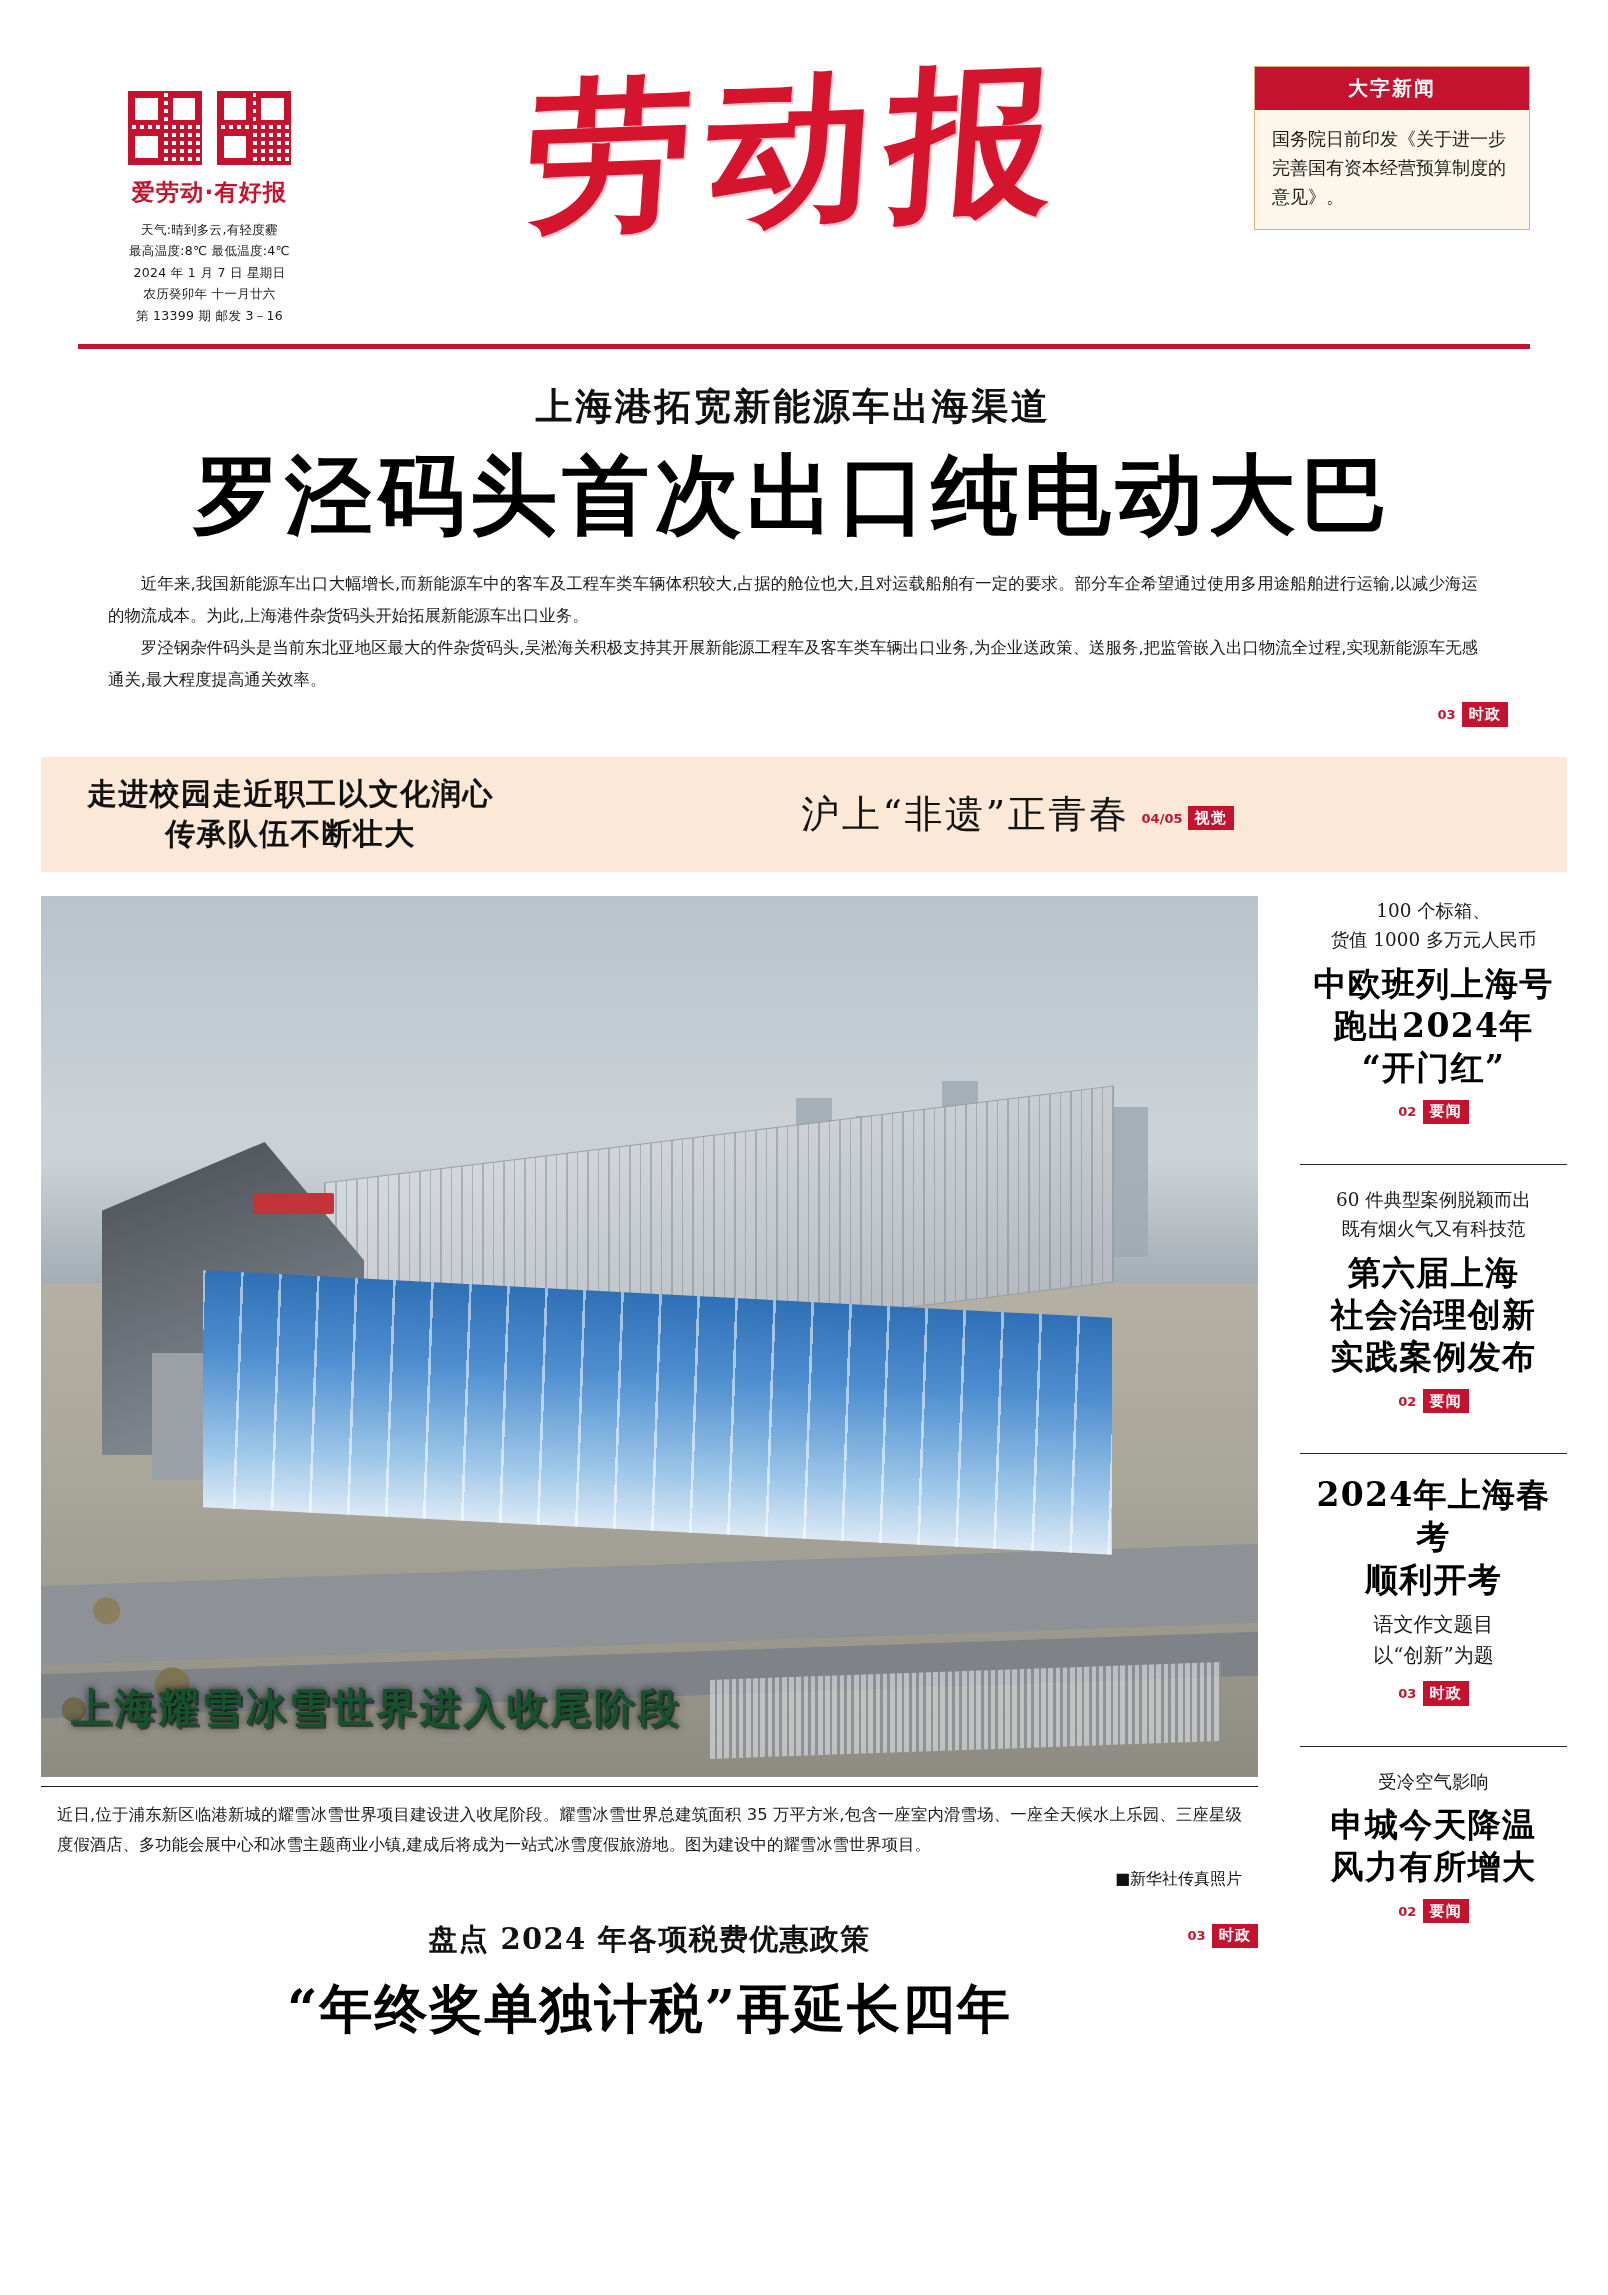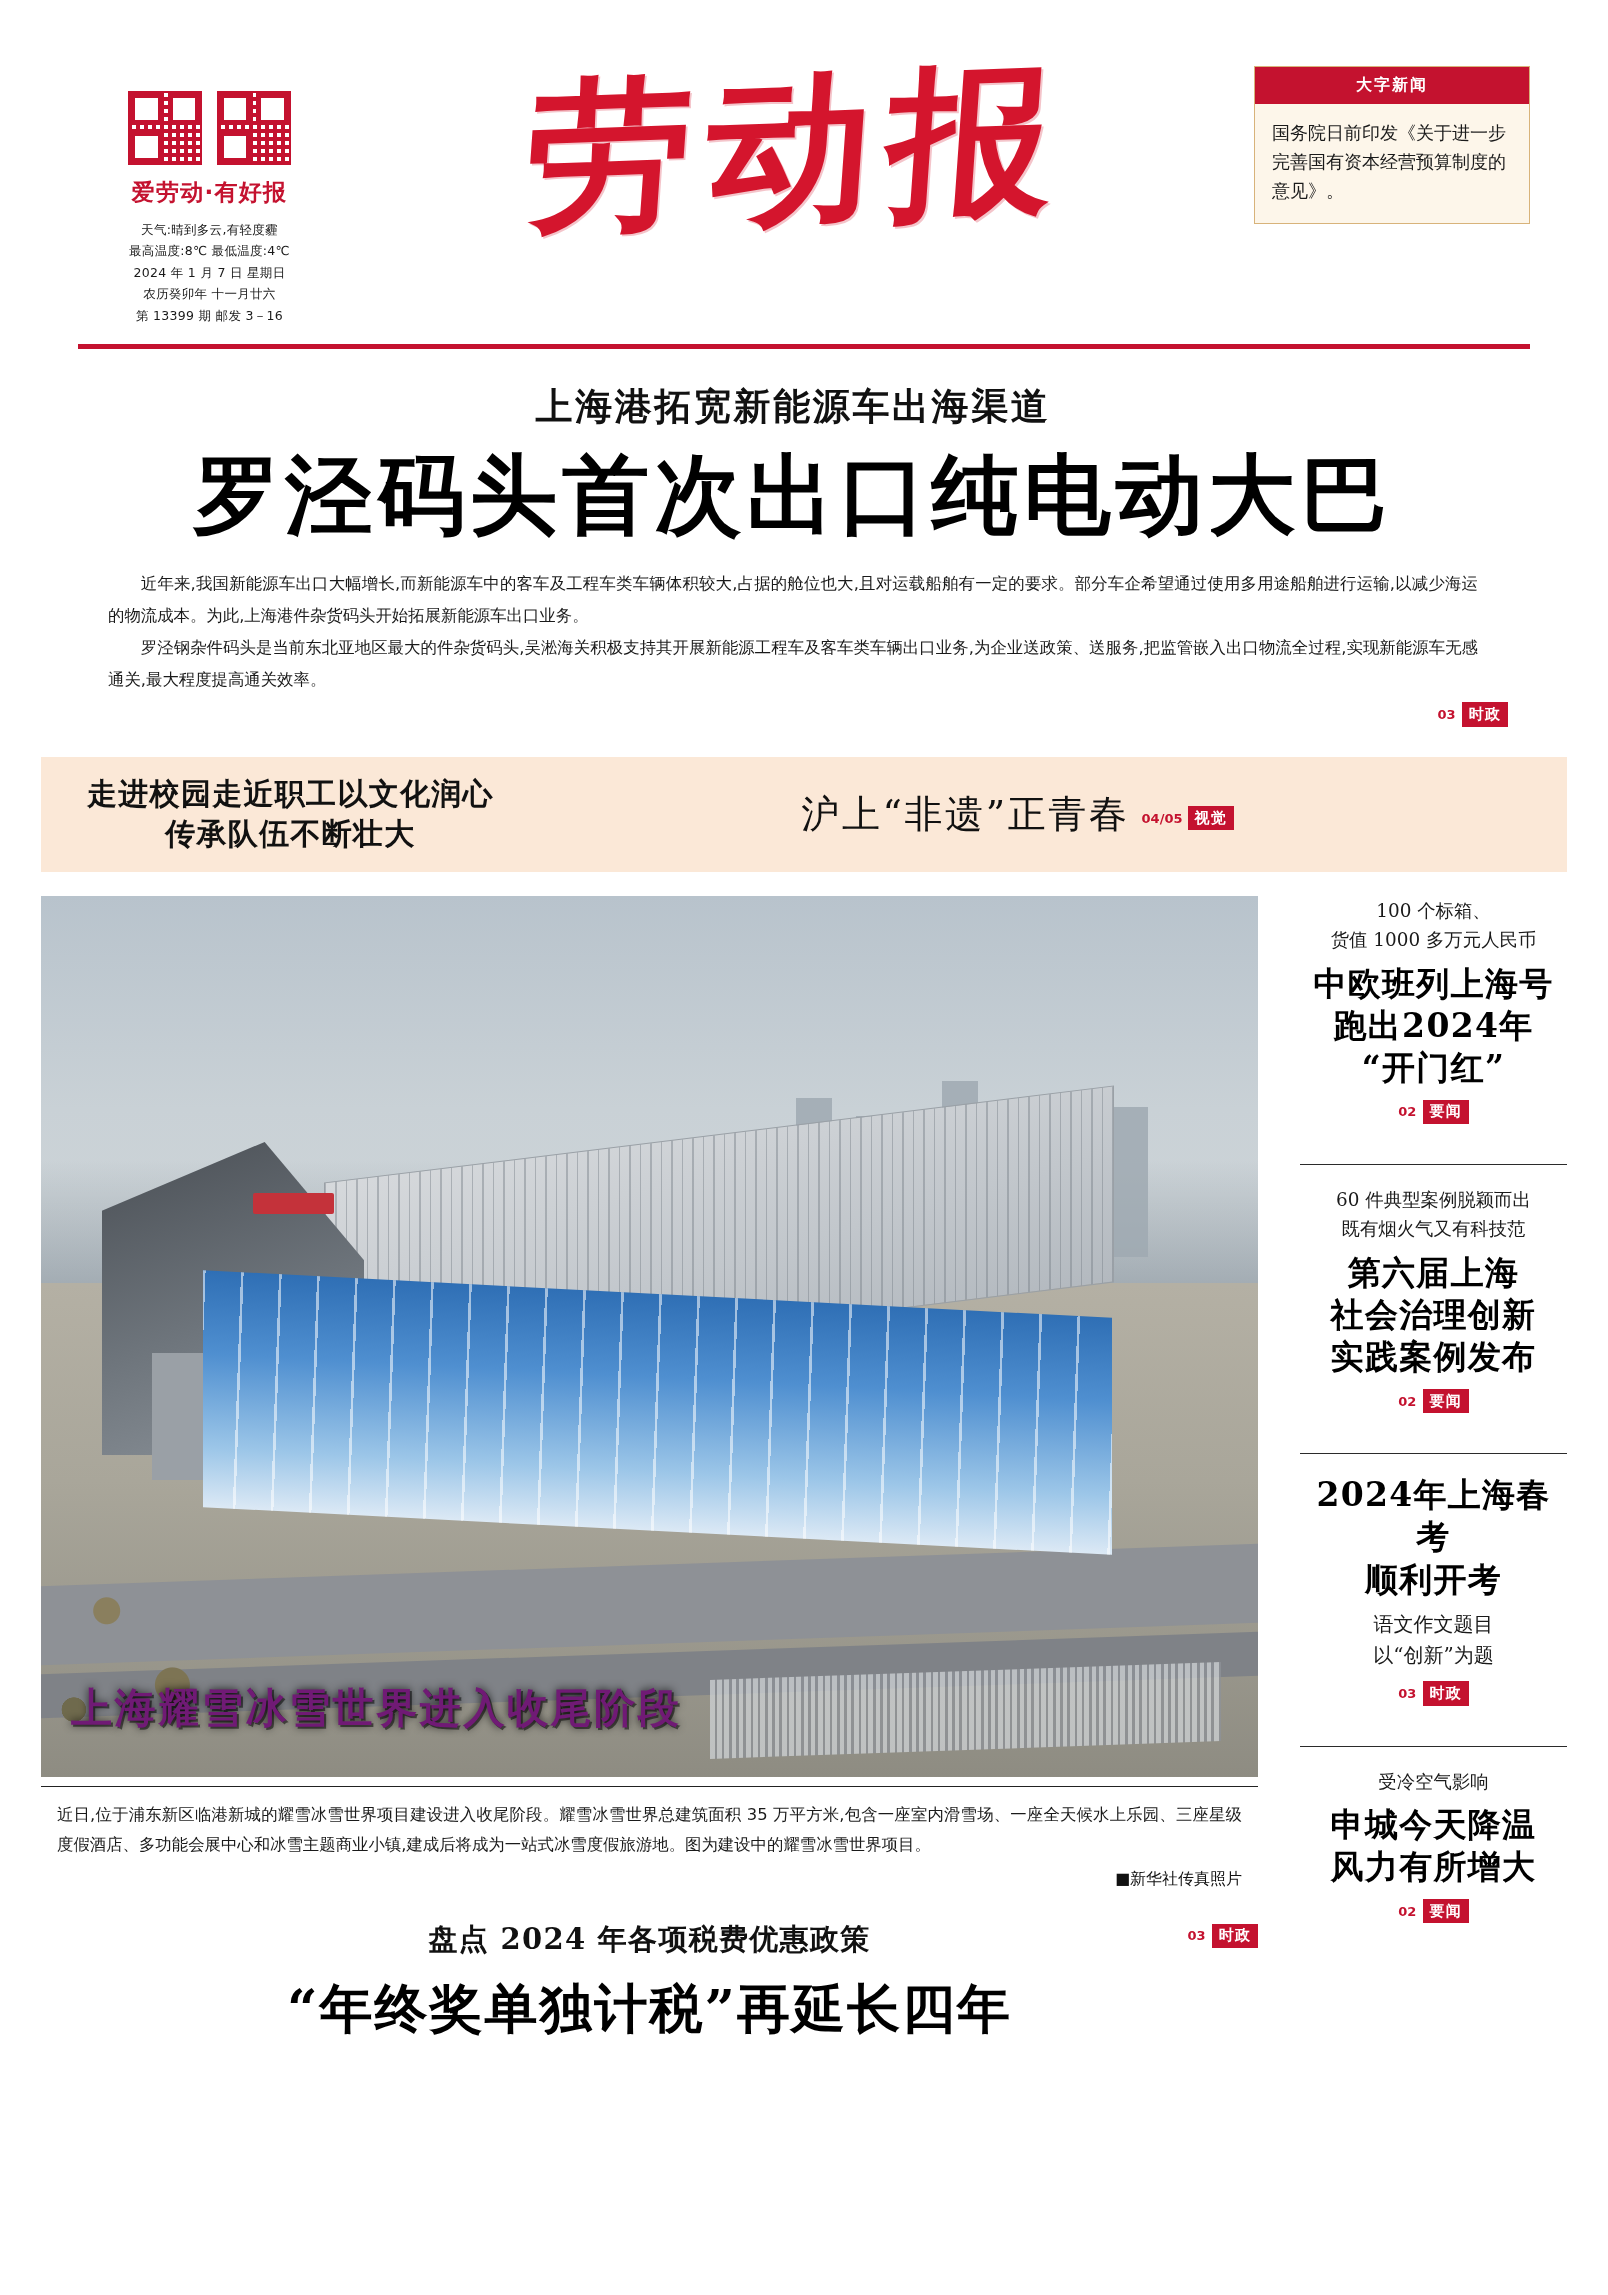--- a/index.html
+++ b/index.html
@@ -101,21 +101,21 @@
     padding-top:6.6px;
   }
   .bigbox{
     border:1.3px solid #d8b37a;
     background:#fdf6ea;
   }
   .bigbox-hd{
     background:#c4122f;
     color:#fff;
     text-align:center;
-    font-size:16px;
+    font-size:20px;
     font-weight:bold;
     padding:8px 0;
     letter-spacing:2px;
     font-family:"DejaVu Sans", sans-serif;
   }
   .bigbox-bd{
     padding:14.5px 17px 17px 17px;
     font-size:18px;
     line-height:1.62;
     color:#1a1a1a;
@@ -300,21 +300,21 @@
     background:radial-gradient(circle at 30% 40%, #8a7f5e 0 13px, transparent 14px),
                radial-gradient(circle at 60% 70%, #7d7454 0 17px, transparent 18px),
                radial-gradient(circle at 15% 80%, #6f6a4d 0 12px, transparent 12.5px);
   }
   .photo-caption-overlay{
     position:absolute;
     left:30px;
     bottom:41px;
     font-size:41px;
     font-weight:bold;
-    color:#701a75;
+    color:#14532d;
     letter-spacing:2.6px;
     text-shadow:0 0 8px rgba(0,0,0,.85), 2px 2px 0 rgba(0,0,0,.5);
     font-family:Liberation Sans, sans-serif;
   }
   .photo-cut{
     border-top:1.3px solid #222;
     margin-top:9.2px;
     padding:13px 16px 0 16px;
   }
   .photo-cut p{

